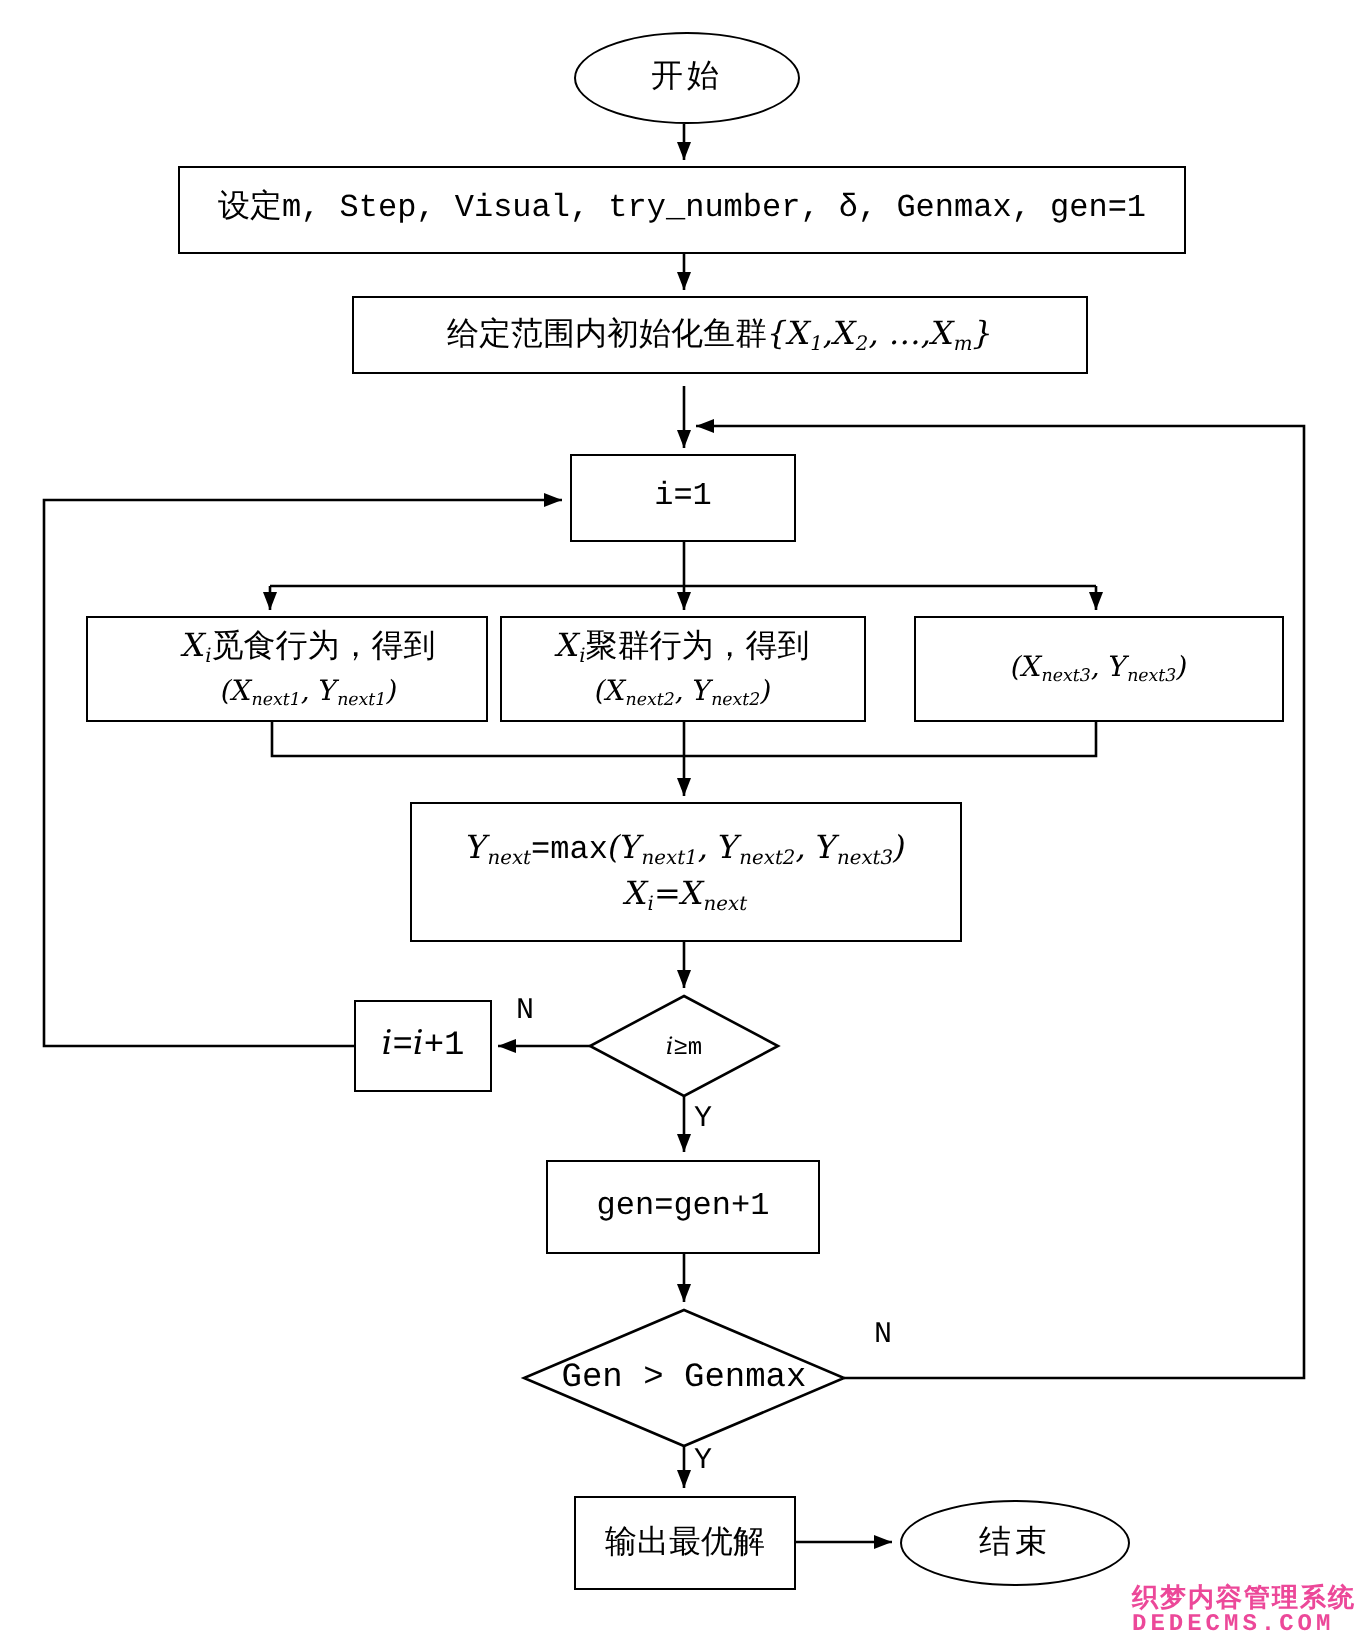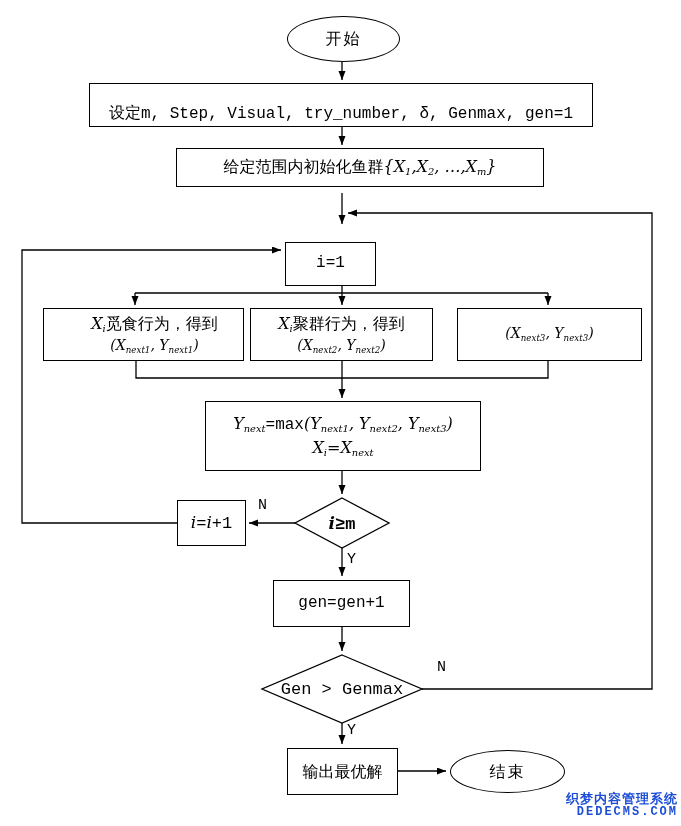--- a/index.html
+++ b/index.html
@@ -48,23 +48,22 @@
   .sg-s { font-family: "DejaVu Serif", "Liberation Serif", serif; font-style: italic;
           font-size: 0.62em; vertical-align: -0.3em; }
   .sg-c { font-family: "Liberation Sans", sans-serif; font-style: normal; }
   .sg-k { font-family: "Liberation Mono", "DejaVu Sans Mono", monospace; font-style: normal; }
   .line { display: block; }
   .result-line { font-size: 14px; }
   .watermark {
     position: absolute;
     right: 3px;
     bottom: 7px;
-    text-align: right;
     font-weight: bold;
-    color: #1d4ed8;
+    color: #ec4899;
     line-height: 1.1;
     text-shadow: -1px -1px 0 #fff, 1px -1px 0 #fff, -1px 1px 0 #fff, 1px 1px 0 #fff,
                  0 -1px 0 #fff, 0 1px 0 #fff, -1px 0 0 #fff, 1px 0 0 #fff;
   }
   .watermark .wm1 { font-size: 13px; letter-spacing: 1px; }
   .watermark .wm2 { font-family: "Liberation Mono", "DejaVu Sans Mono", monospace;
                     font-size: 12px; letter-spacing: 2px; }
 </style>
 </head>
 <body>
@@ -99,29 +98,29 @@
       <path d="M398 771 L446 771" marker-end="url(#arr)"></path>
       <polygon points="342,498 389,523 342,548 295,523" fill="#fff"></polygon>
       <polygon points="342,655 422,689 342,723 262,689" fill="#fff"></polygon>
     </g>
   </svg>
 
   <div class="node terminator cn" style="left:287px; top:16px; width:113px; height:46px;">
     <span class="line">开始</span>
   </div>
 
-  <div class="node mono" style="left:89px; top:83px; width:504px; height:44px;justify-content:flex-end;">
+  <div class="node mono" style="left:89px; top:83px; width:504px; height:44px;">
     <span class="line">设定m, Step, Visual, try_number, δ, Genmax, gen=1</span>
   </div>
 
   <div class="node cn" style="left:158px; top:148px; width:368px; height:39px;margin-left:18px;">
     <span class="line"><span class="sg-c">给定范围内初始化鱼群</span><span class="sg-m">{X</span><span class="sg-s">1</span><span class="sg-m">,X</span><span class="sg-s">2</span><span class="sg-m">, …,X</span><span class="sg-s">m</span><span class="sg-m">}</span></span>
   </div>
 
-  <div class="node mono" style="left:285px; top:242px; width:91px; height:44px;">
+  <div class="node mono" style="left:285px; top:227px; width:113px; height:44px;">
     <span class="line">i=1</span>
   </div>
 
   <div class="node cn" style="left:43px; top:308px; width:201px; height:53px;padding-left:22px;">
     <span class="line"><span class="sg-m">X</span><span class="sg-s">i</span><span class="sg-c">觅食行为，得到</span></span>
     <span class="line result-line"><span class="sg-m">(X</span><span class="sg-s">next1</span><span class="sg-m">, Y</span><span class="sg-s">next1</span><span class="sg-m">)</span></span>
   </div>
 
   <div class="node cn" style="left:250px; top:308px; width:183px; height:53px;">
     <span class="line"><span class="sg-m">X</span><span class="sg-s">i</span><span class="sg-c">聚群行为，得到</span></span>
@@ -130,21 +129,21 @@
 
   <div class="node cn" style="left:457px; top:308px; width:185px; height:53px;">
     <span class="line result-line"><span class="sg-m">(X</span><span class="sg-s">next3</span><span class="sg-m">, Y</span><span class="sg-s">next3</span><span class="sg-m">)</span></span>
   </div>
 
   <div class="node cn" style="left:205px; top:401px; width:276px; height:70px;">
     <span class="line"><span class="sg-m">Y</span><span class="sg-s">next</span><span class="sg-k">=max</span><span class="sg-m">(Y</span><span class="sg-s">next1</span><span class="sg-m">, Y</span><span class="sg-s">next2</span><span class="sg-m">, Y</span><span class="sg-s">next3</span><span class="sg-m">)</span></span>
     <span class="line"><span class="sg-m">X</span><span class="sg-s">i</span><span class="sg-m">=X</span><span class="sg-s">next</span></span>
   </div>
 
-  <div class="overlay cn" style="left:295px; top:508px; width:94px; height:30px; font-size:17px;font-weight:bold;">
+  <div class="overlay cn" style="left:295px; top:508px; width:94px; height:30px; font-size:12px;">
     <span><span class="sg-m">i</span><span class="sg-k">≥m</span></span>
   </div>
 
   <div class="node cn" style="left:177px; top:500px; width:69px; height:46px; font-size:17px;">
     <span class="line"><span class="sg-m">i</span><span class="sg-k">=</span><span class="sg-m">i</span><span class="sg-k">+1</span></span>
   </div>
 
   <div class="node mono" style="left:273px; top:580px; width:137px; height:47px;">
     <span class="line">gen=gen+1</span>
   </div>

